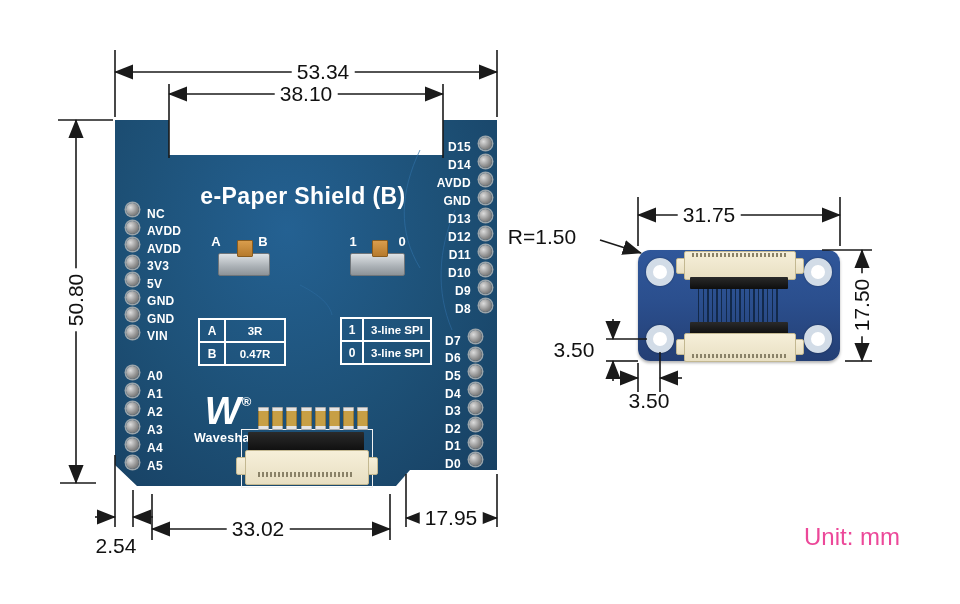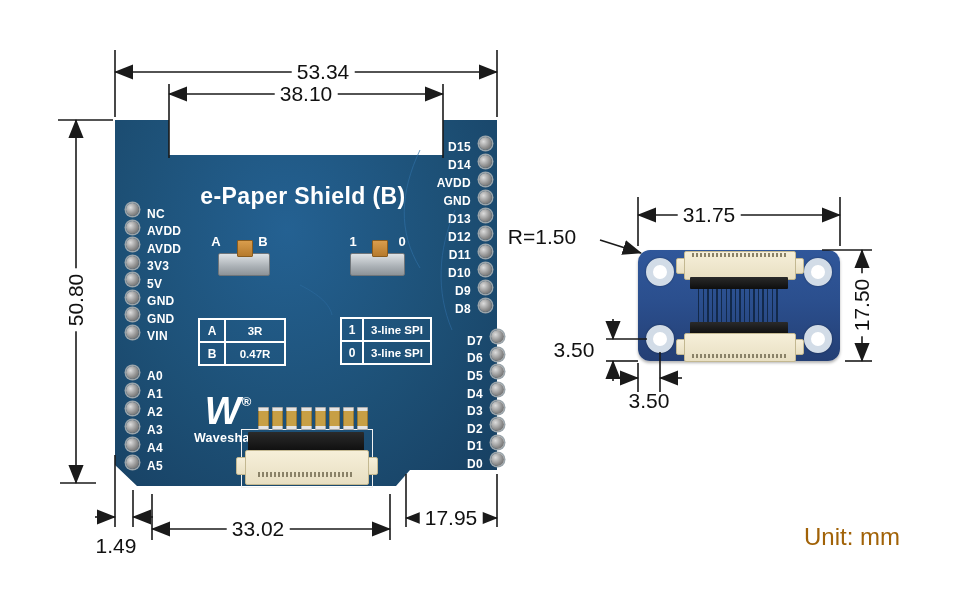--- a/index.html
+++ b/index.html
@@ -58,21 +58,21 @@
   .ribbon{position:absolute;z-index:3;
     background:repeating-linear-gradient(90deg,#12294a 0 1.5px,transparent 1.5px 4.6px);}
   
   .linework{position:absolute;left:0;top:0;z-index:5;pointer-events:none;}
   .dim-label{position:absolute;z-index:6;transform:translate(-50%,-50%);background:#fff;
     padding:0 5px;font-size:21px;color:#111;white-space:nowrap;line-height:1.1;}
   .dim-label.vert{transform:translate(-50%,-50%) rotate(-90deg);}
   .dim-label.plain{background:transparent;}
   .title{position:absolute;z-index:3;transform:translate(-50%,-50%);color:#fff;
     font-size:23px;font-weight:700;letter-spacing:.4px;white-space:nowrap;}
-  .unit{position:absolute;z-index:6;transform:translate(-50%,-50%);font-size:24px;color:#a16207;}
+  .unit{position:absolute;z-index:6;transform:translate(-50%,-50%);font-size:24px;color:#ec4899;}
 </style>
 </head>
 <body>
 
 <div class="canvas">
 
   <div class="board-main"></div>
   <div class="board-small"></div>
 
   <span class="title" style="left:303px;top:196px">e-Paper Shield (B)</span>
@@ -172,21 +172,21 @@
       </div>
       <div class="pin-row">
         <span class="pad"></span>
         <span class="pin-label">D9</span>
       </div>
       <div class="pin-row">
         <span class="pad"></span>
         <span class="pin-label">D8</span>
       </div>
     </div>
-  <div class="pin-col right" style="left:412px;top:328px;--rh:17.6px;width:92px">
+  <div class="pin-col right" style="left:390px;top:328px;--rh:17.6px;width:92px">
       <div class="pin-row">
         <span class="pad"></span>
         <span class="pin-label">D7</span>
       </div>
       <div class="pin-row">
         <span class="pad"></span>
         <span class="pin-label">D6</span>
       </div>
       <div class="pin-row">
         <span class="pad"></span>
@@ -332,21 +332,21 @@
 
       <path d="M420,150 C400,192 398,232 420,268" stroke="#2e6da3" stroke-width="1" opacity="0.7"></path>
       <path d="M455,210 C438,250 436,292 452,330" stroke="#2e6da3" stroke-width="1" opacity="0.6"></path>
       <path d="M300,285 C320,295 330,305 332,315" stroke="#2e6da3" stroke-width="1" opacity="0.5"></path>
     </g>
   </svg>
 
   <span class="dim-label" style="left:323px;top:72px">53.34</span>
   <span class="dim-label" style="left:306px;top:94px">38.10</span>
   <span class="dim-label vert" style="left:76px;top:300px">50.80</span>
-  <span class="dim-label plain" style="left:116px;top:546px">1.49</span>
+  <span class="dim-label plain" style="left:116px;top:546px">2.54</span>
   <span class="dim-label" style="left:258px;top:529px">33.02</span>
   <span class="dim-label" style="left:451px;top:518px">17.95</span>
   <span class="dim-label" style="left:709px;top:215px">31.75</span>
   <span class="dim-label vert" style="left:862px;top:305px">17.50</span>
   <span class="dim-label plain" style="left:542px;top:237px">R=1.50</span>
   <span class="dim-label plain" style="left:574px;top:350px">3.50</span>
   <span class="dim-label plain" style="left:649px;top:401px">3.50</span>
 
   <span class="unit" style="left:852px;top:537px">Unit: mm</span>
 </div>

